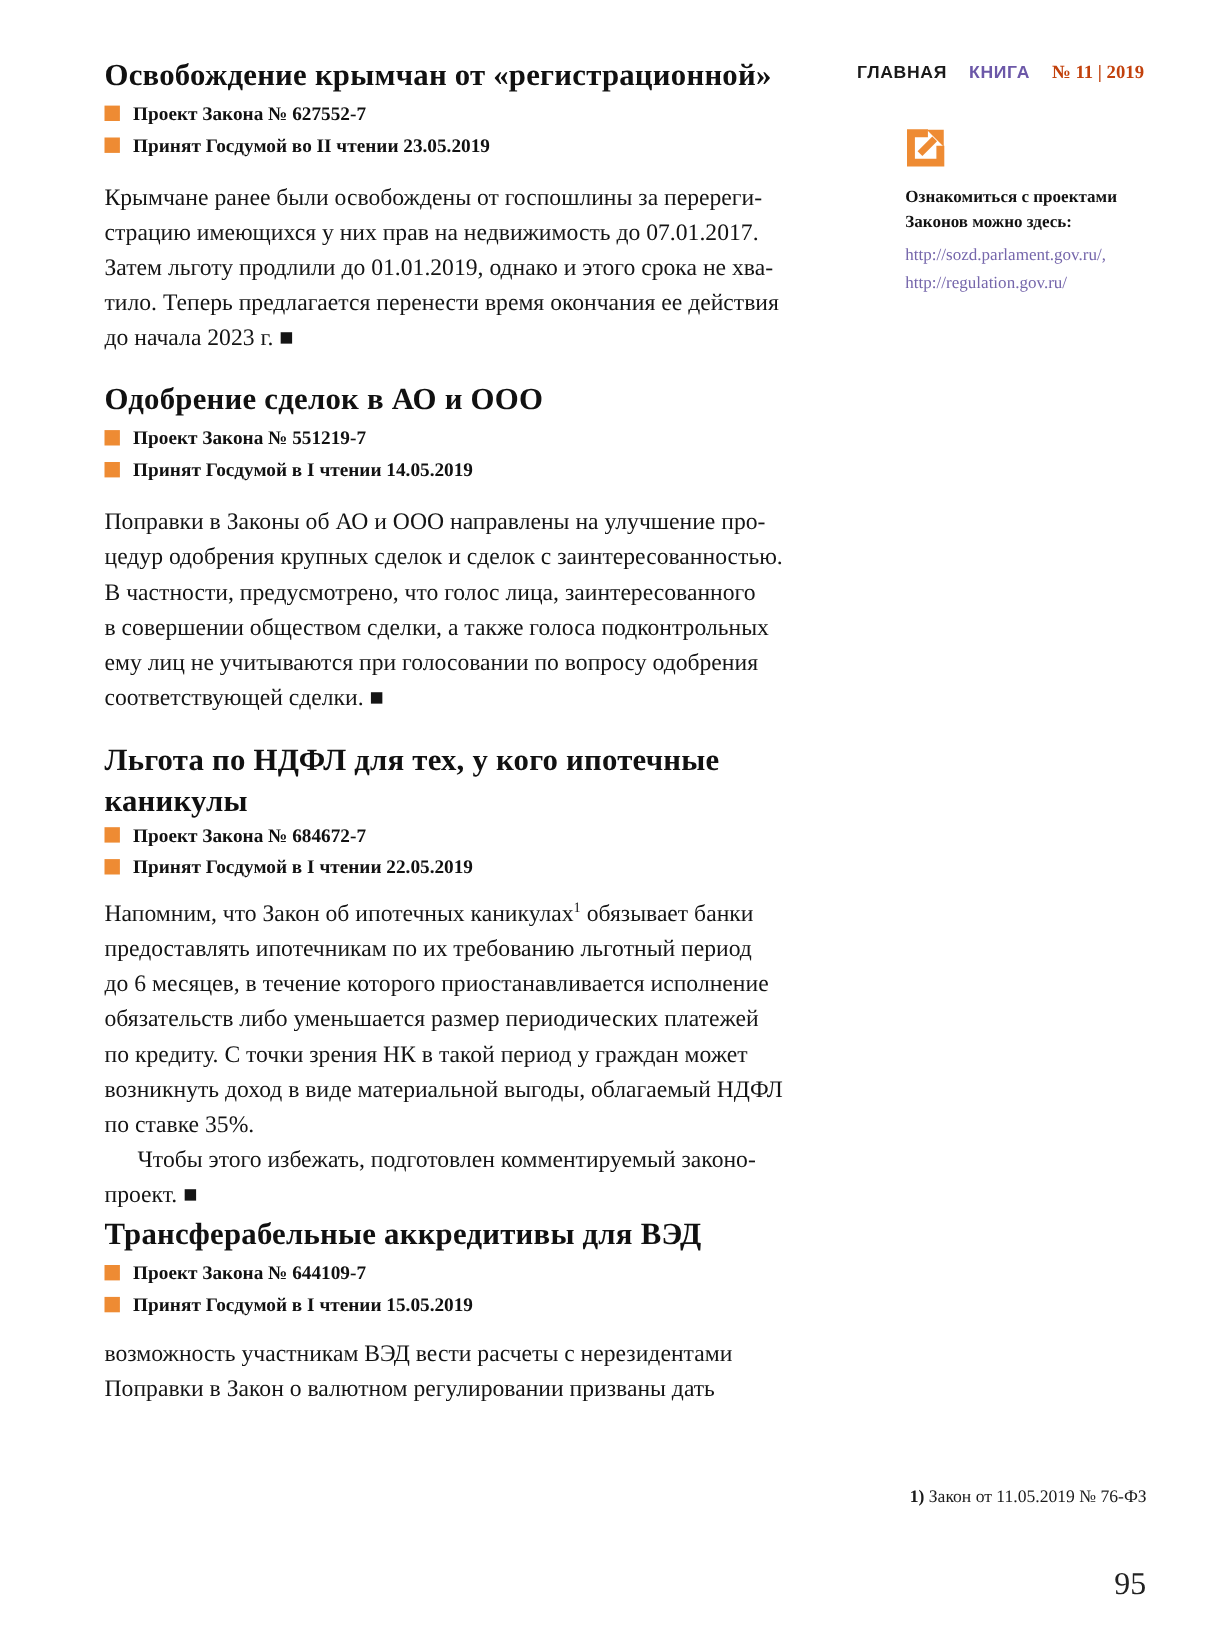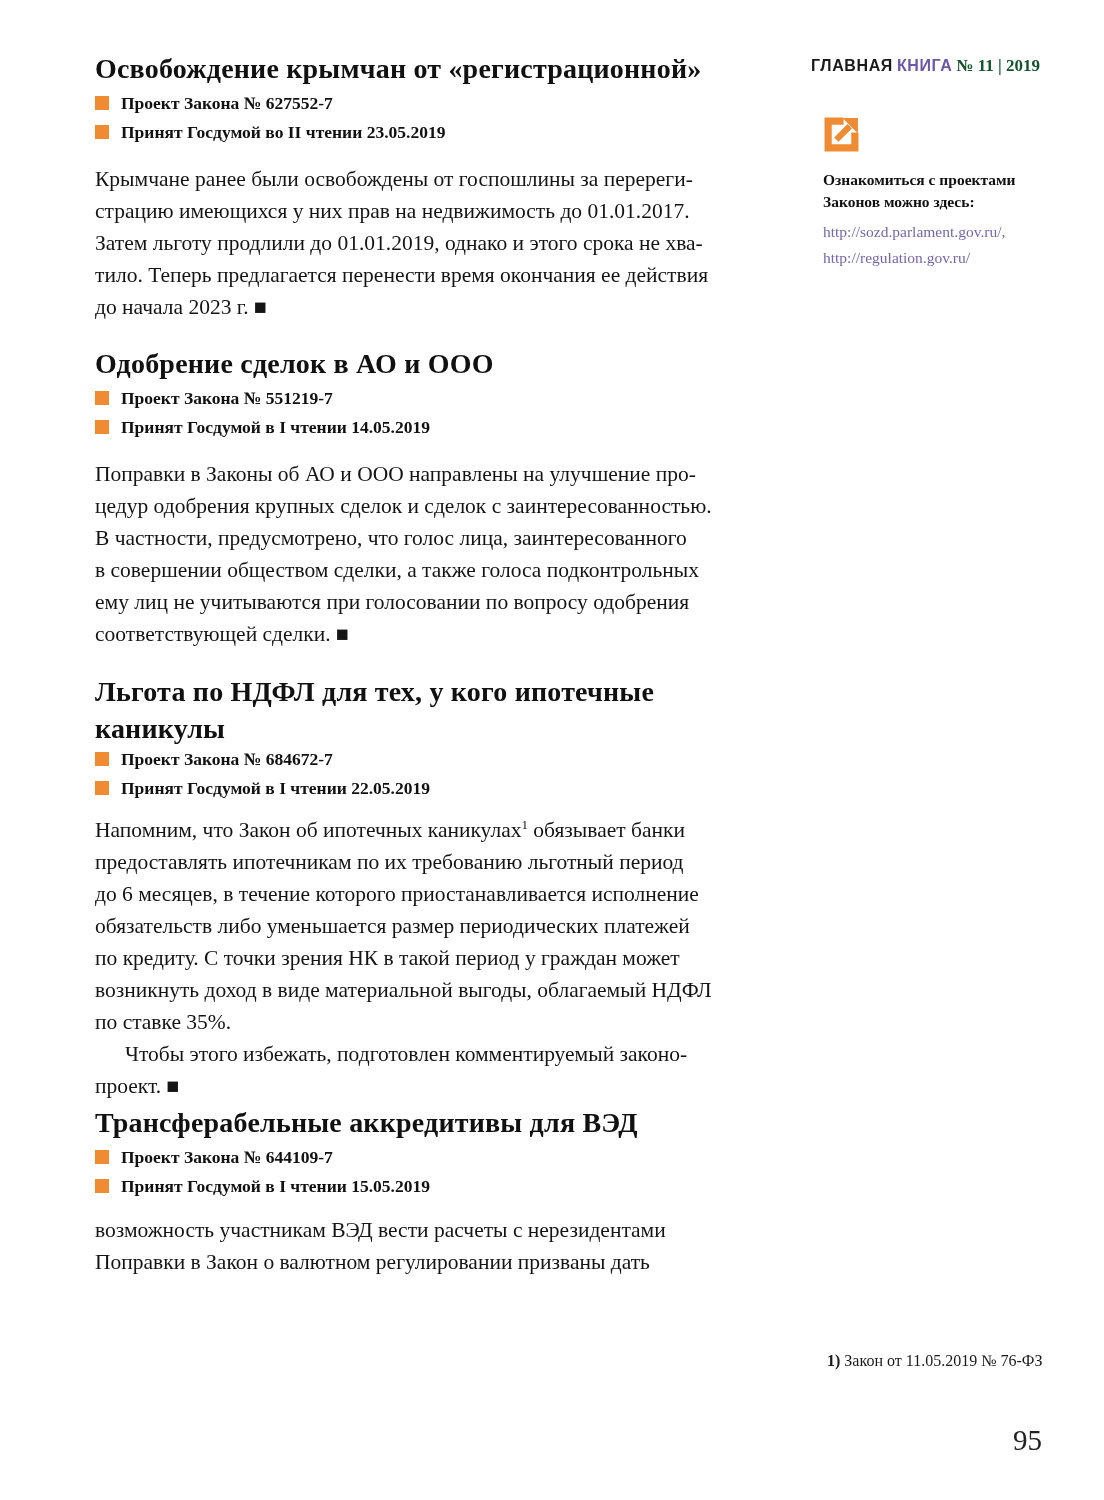--- a/index.html
+++ b/index.html
@@ -15,36 +15,36 @@
     overflow: hidden;
   }
 
   
   .page-header {
     position: absolute;
     top: 56px;
     right: 64px;
     display: flex;
     align-items: baseline;
-    gap: 4px;
+    gap: 20px;
     white-space: nowrap;
   }
   .brand {
     font-family: "Liberation Sans", sans-serif;
     font-weight: bold;
     font-size: 16px;
     letter-spacing: 0.6px;
   }
   .brand-black { color: #1a1a1a; }
   .brand-purple { color: #6C58A8; }
   .issue {
     font-family: "Liberation Serif", serif;
     font-weight: bold;
     font-size: 17px;
-    color: #14532d;
+    color: #c2410c;
   }
 
   
   .main-col {
     position: absolute;
     left: 95px;
     top: 0;
     width: 680px;
   }
   .article-title {
@@ -159,21 +159,21 @@
           <span class="bullet-square"></span>
           <span class="meta-text">Проект Закона № 627552-7</span>
         </div>
         <div class="meta-row">
           <span class="bullet-square"></span>
           <span class="meta-text">Принят Госдумой во II чтении 23.05.2019</span>
         </div>
       </div>
       <div class="article-body">
         <div class="body-line">Крымчане ранее были освобождены от госпошлины за перереги-</div>
-        <div class="body-line">страцию имеющихся у них прав на недвижимость до 01.01.2017.</div>
+        <div class="body-line">страцию имеющихся у них прав на недвижимость до 07.01.2017.</div>
         <div class="body-line">Затем льготу продлили до 01.01.2019, однако и этого срока не хва-</div>
         <div class="body-line">тило. Теперь предлагается перенести время окончания ее действия</div>
         <div class="body-line">до начала 2023 г. ■</div>
       </div>
     </div>
 
     <div class="article article-2">
       <div class="article-title">
         <div>Одобрение сделок в АО и ООО</div>
       </div>

